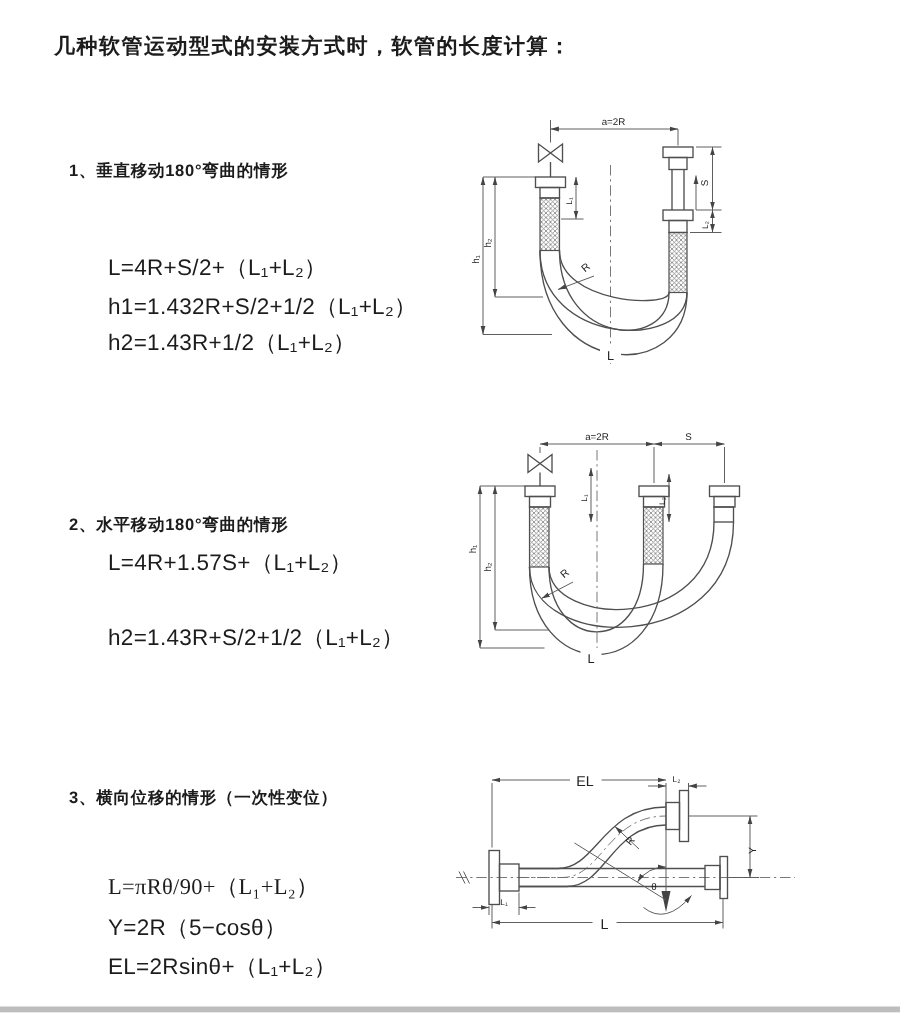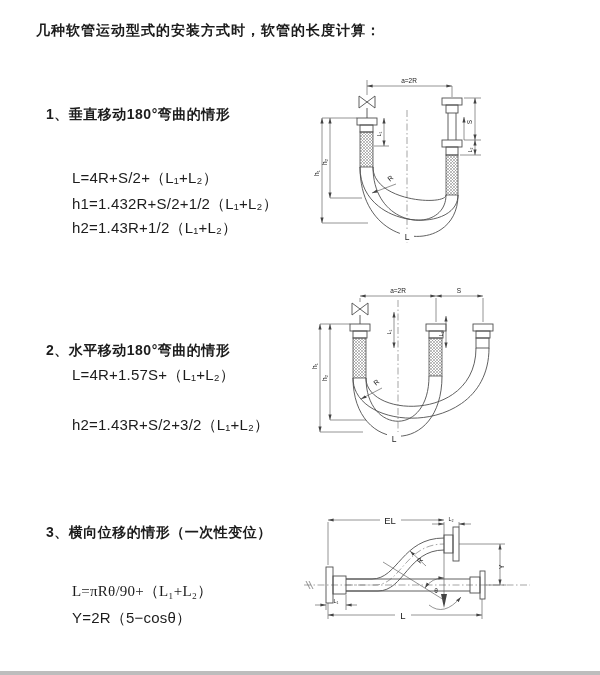--- a/index.html
+++ b/index.html
@@ -1,19 +1,19 @@
 <!DOCTYPE html>
 <html><head>
 <meta charset="utf-8">
 <style>
   html,body{margin:0;padding:0;background:#e8e8e8;}
   #page{position:relative;width:600px;height:675px;background:#ffffff;overflow:hidden;
         font-family:"Liberation Sans","DejaVu Sans",sans-serif;color:#1c1c1c;padding-left:40px;}
   .title{position:absolute;left:36px;top:22px;font-size:14px;font-weight:bold;letter-spacing:1px;}
-  .sec-heading{position:absolute;font-size:14px;font-weight:bold;letter-spacing:0.5px;}
+  .sec-heading{position:absolute;font-size:11px;font-weight:bold;letter-spacing:0.5px;}
   .formula{position:absolute;font-size:15px;letter-spacing:0.2px;margin-top:32px;}
   .dsvg{position:absolute;}
   svg .ln{stroke:#4f4f4f;stroke-width:0.9;fill:none;}
   svg .thin{stroke:#5a5a5a;stroke-width:0.65;fill:none;}
   svg .cl{stroke:#6a6a6a;stroke-width:0.6;fill:none;stroke-dasharray:7 2.5 1.5 2.5;}
   svg .braid{stroke:#4f4f4f;stroke-width:0.8;}
   svg text{fill:#222;font-size:7px;font-family:"Liberation Sans","DejaVu Sans",sans-serif;}
   svg .big{font-size:9.5px;}
   svg .mid{font-size:8.5px;}
   svg .sm{font-size:6.5px;}
@@ -27,25 +27,26 @@
 
   <div class="title">几种软管运动型式的安装方式时，软管的长度计算：</div>
 
   <div class="sec-heading" style="left:46px;top:106px;">1、垂直移动180°弯曲的情形</div>
   <div class="formula" style="left:72px;top:137px;">L=4R+S/2+（L₁+L₂）</div>
   <div class="formula" style="left:72px;top:163px;">h1=1.432R+S/2+1/2（L₁+L₂）</div>
   <div class="formula" style="left:72px;top:187px;">h2=1.43R+1/2（L₁+L₂）</div>
 
   <div class="sec-heading" style="left:46px;top:307px;margin-top:35px;">2、水平移动180°弯曲的情形</div>
   <div class="formula" style="left:72px;top:334px;">L=4R+1.57S+（L₁+L₂）</div>
-  <div class="formula" style="left:72px;top:384px;">h2=1.43R+S/2+3/2（L₁+L₂）</div>
+  <div class="formula" style="left:72px;top:384px;">h2=1.43R+S/2+1/2（L₁+L₂）</div>
 
   <div class="sec-heading" style="left:46px;top:524px;">3、横向位移的情形（一次性变位）</div>
   <div class="formula" style="left:72px;top:550px;font-family:Liberation Serif, serif;">L=πRθ/90+（L₁+L₂）</div>
   <div class="formula" style="left:72px;top:577px;">Y=2R（5−cosθ）</div>
+  <div class="formula" style="left:72px;top:603px;">EL=2Rsinθ+（L₁+L₂）</div>
 
   <svg class="dsvg" style="left:310px;top:70px;" width="265" height="192" viewBox="0 0 265 192">
     <defs>
       <pattern id="hp" width="3" height="3" patternUnits="userSpaceOnUse">
         <path d="M0,3 L3,0 M0,0 L3,3" stroke="#7a7a7a" stroke-width="0.5"></path>
       </pattern>
       <marker id="ar" markerWidth="6" markerHeight="5" refX="5.6" refY="2" orient="auto-start-reverse" markerUnits="userSpaceOnUse">
         <path d="M0,0.4 L5.6,2 L0,3.6 Z" fill="#444"></path>
       </marker>
     </defs>

